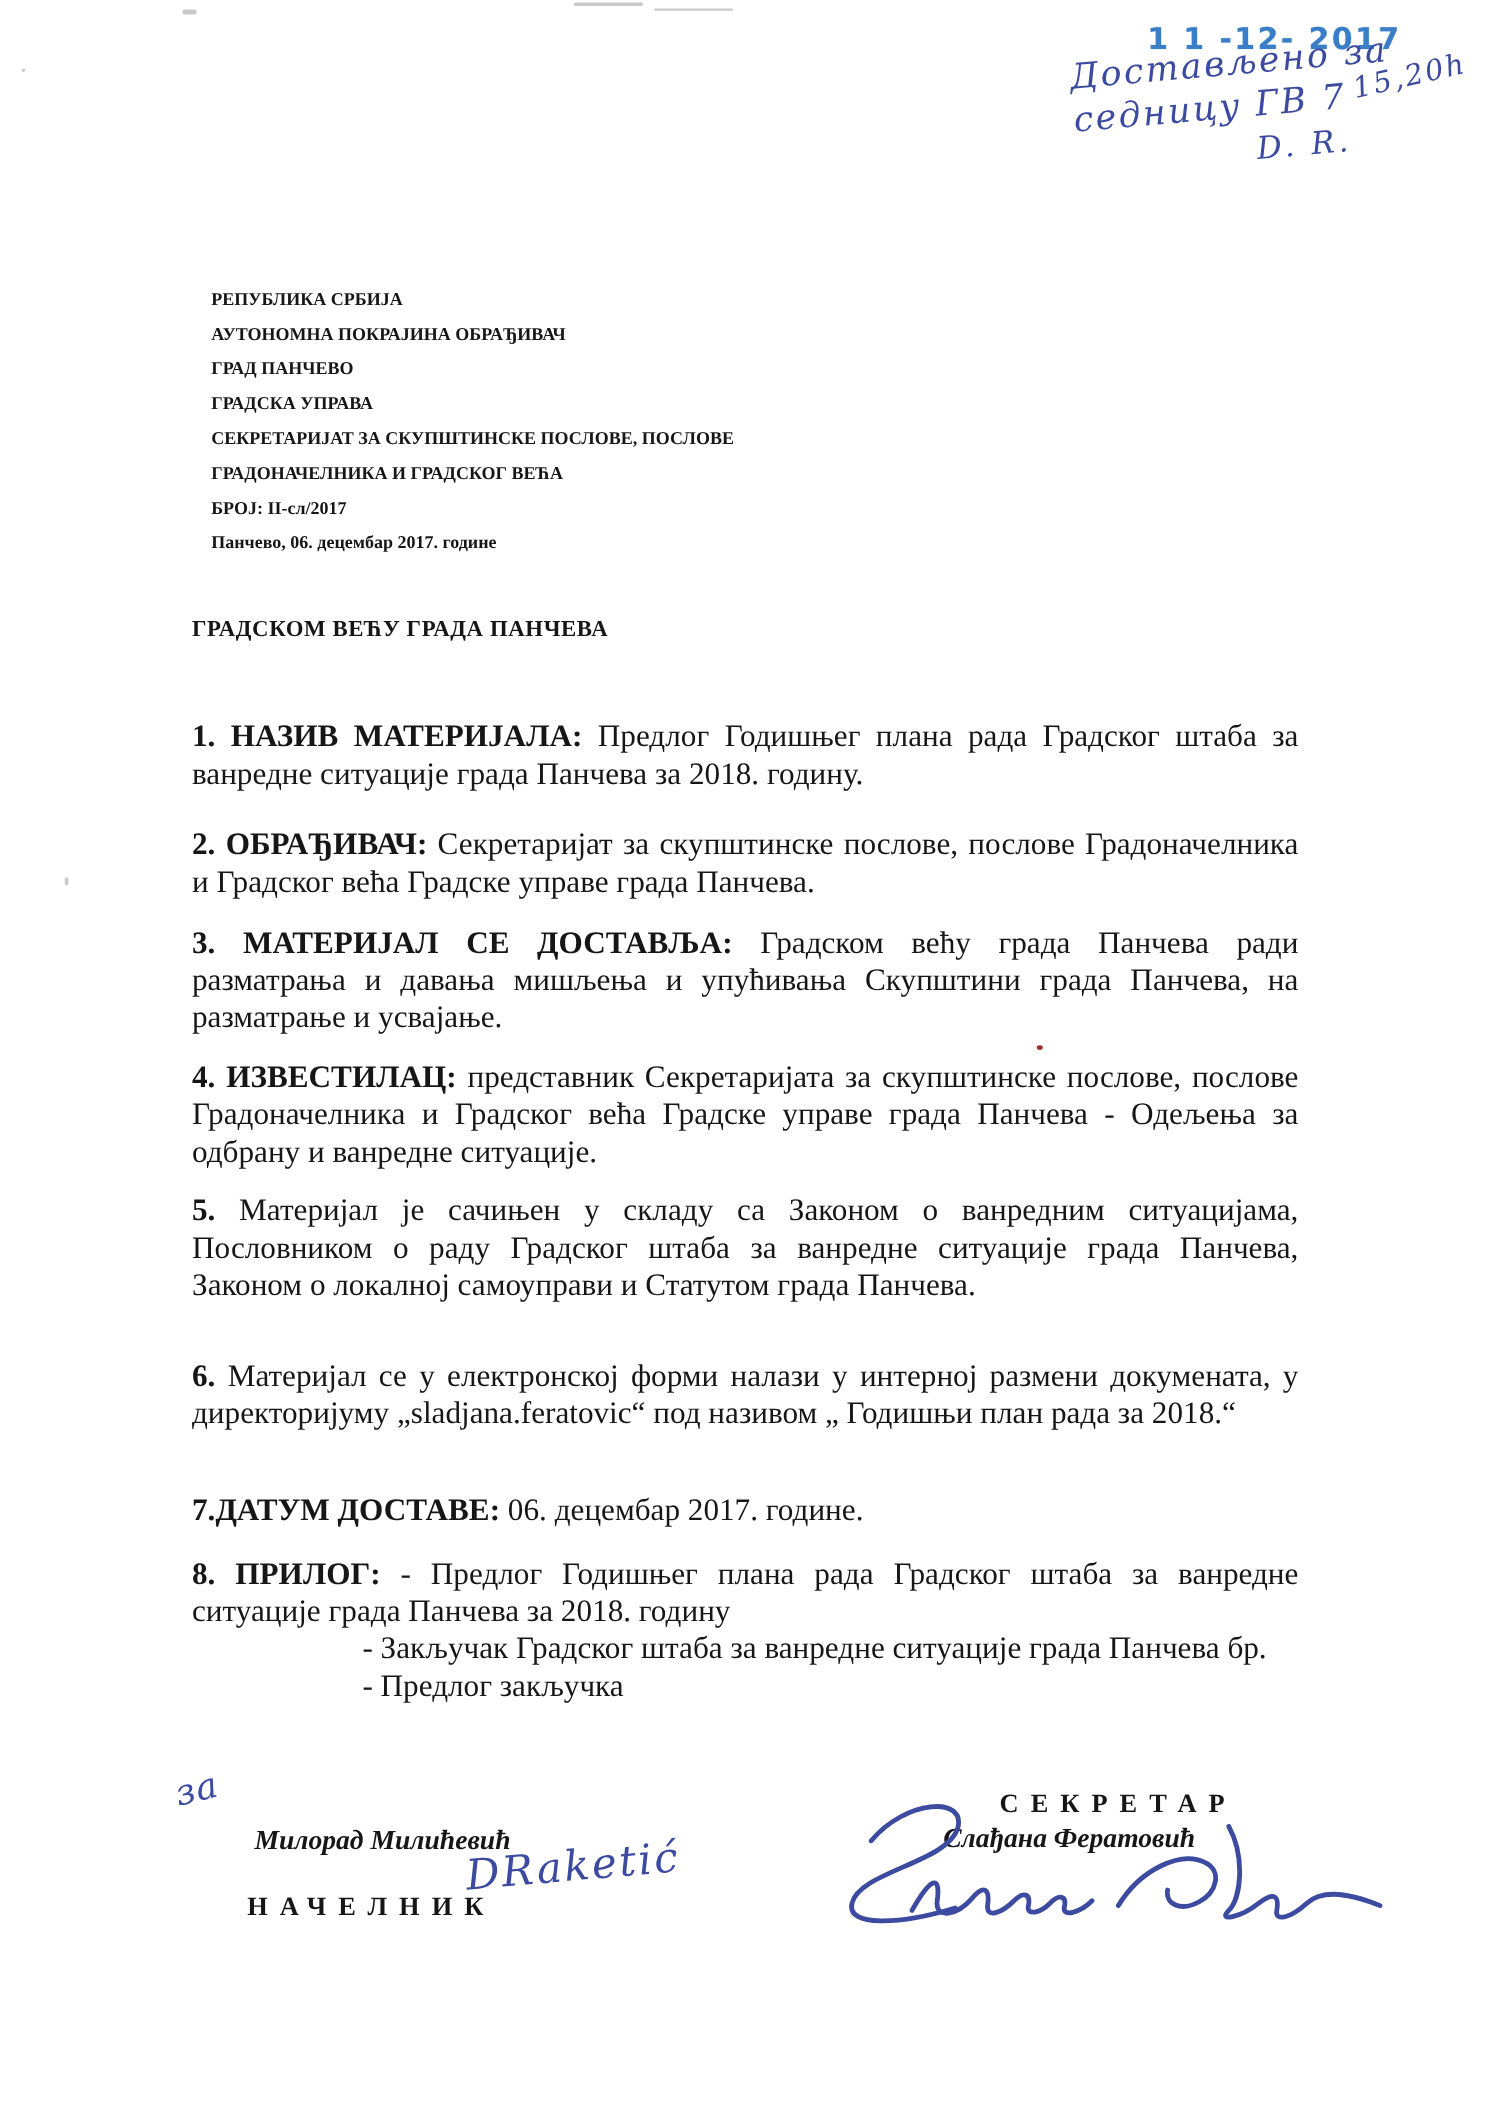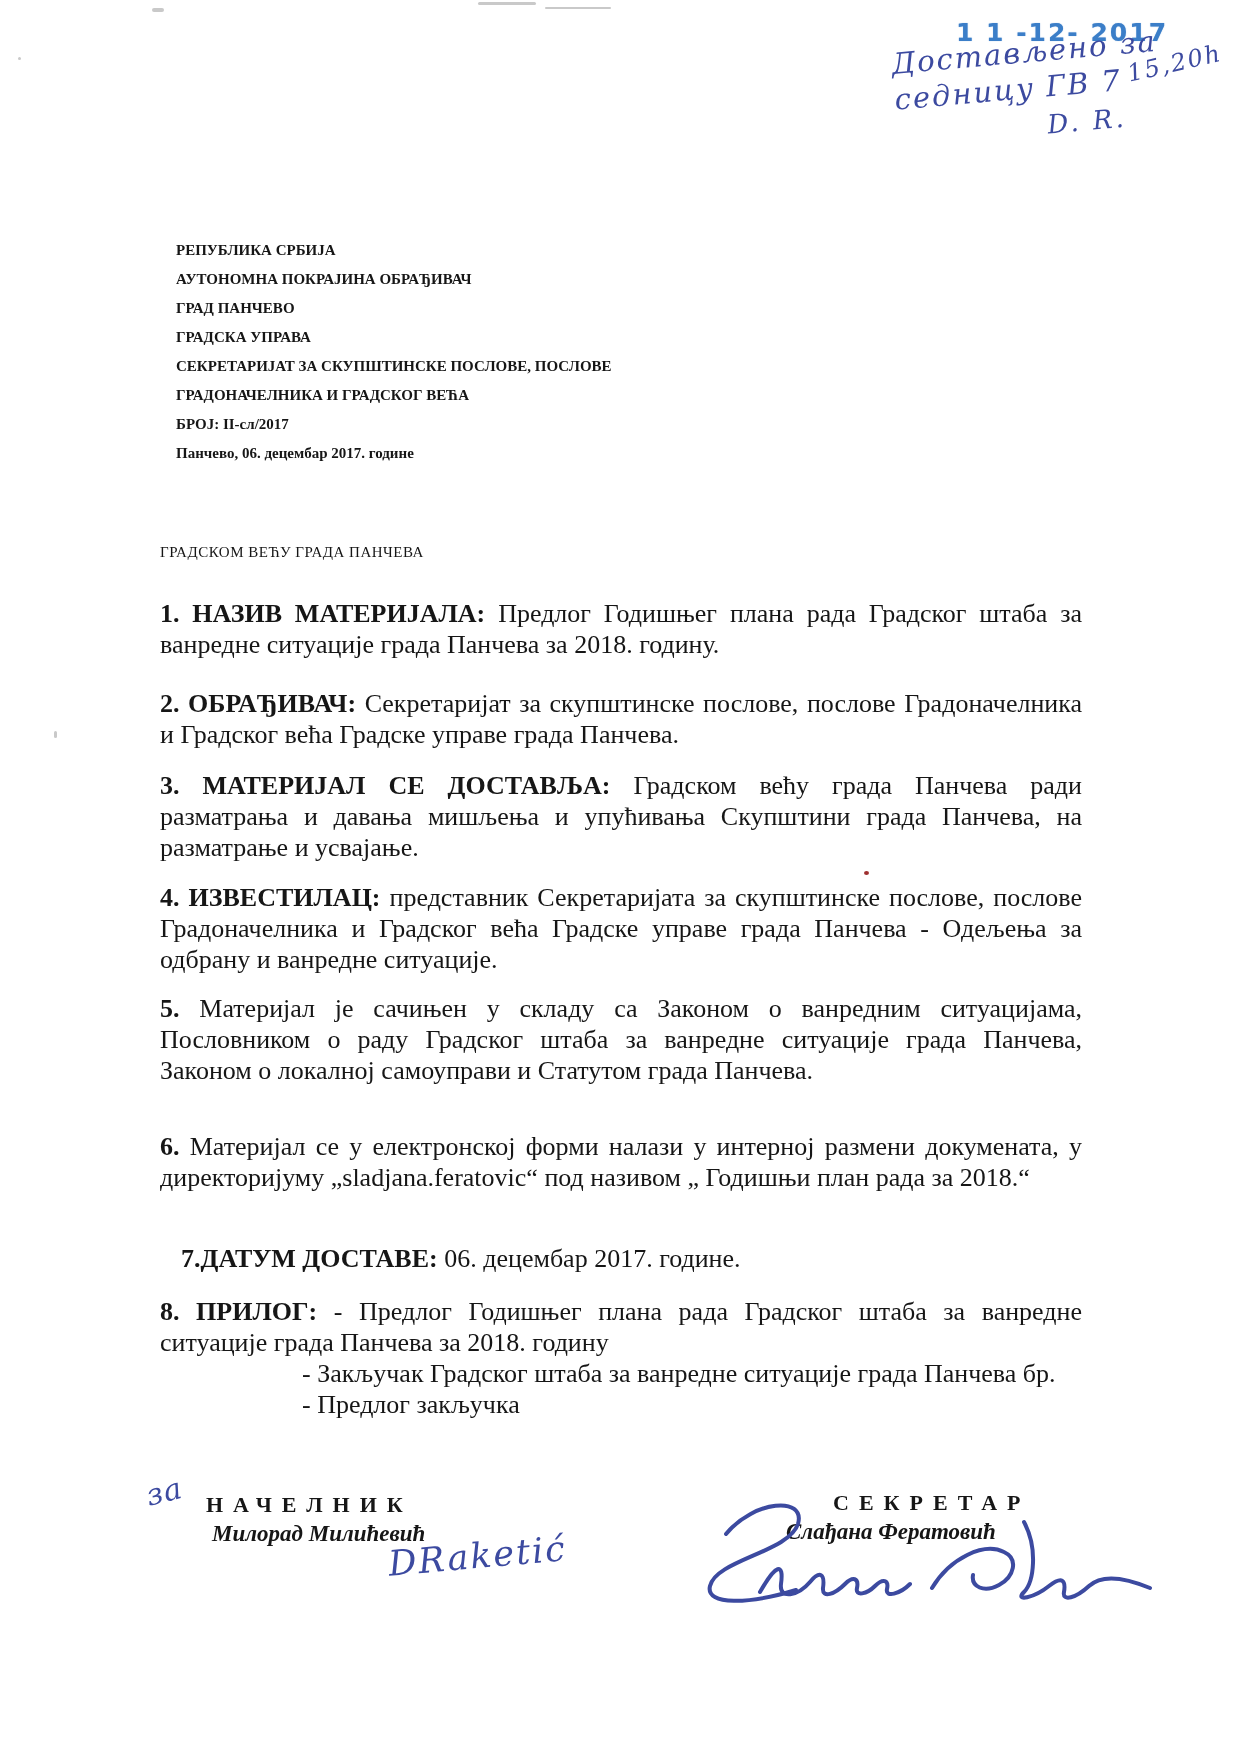--- a/index.html
+++ b/index.html
@@ -24,29 +24,29 @@
     transform:rotate(-5deg);transform-origin:left top;white-space:nowrap;
   }
   .hn-time{display:inline-block;font-size:24px;transform:translateY(-14px) rotate(-8deg);margin-left:6px;}
   .hn-initials{font-size:26px;margin-left:150px;letter-spacing:3px;}
   
   .header-block{
     position:absolute;left:176px;top:236px;
     font-weight:bold;font-size:15px;line-height:29px;white-space:nowrap;
   }
   .addressee{
-    position:absolute;left:160px;top:544px;
-    font-weight:normal;font-size:15px;letter-spacing:.5px;white-space:nowrap;
+    position:absolute;left:160px;top:514px;
+    font-weight:bold;font-size:19px;letter-spacing:.5px;white-space:nowrap;
   }
   
   .para{
     position:absolute;left:160px;width:922px;margin:0;
     font-size:26px;line-height:31px;text-align:justify;
   }
-  .para.left{text-align:left;margin-left:21px;}
+  .para.left{text-align:left;}
   .lbl{font-weight:bold;}
   .att{line-height:31px;white-space:nowrap;}
   .att.indent{padding-left:142px;}
   .red-dot{position:absolute;left:864px;top:871px;width:5px;height:4px;border-radius:50%;background:#9e2f2f;}
   
   .sig-title{position:absolute;font-weight:bold;font-size:22px;letter-spacing:10px;white-space:nowrap;}
   .sig-name{position:absolute;font-weight:bold;font-style:italic;font-size:23px;white-space:nowrap;}
   .hand-za{
     position:absolute;left:146px;top:1474px;font-size:30px;
     transform:rotate(-14deg);letter-spacing:1px;
@@ -128,21 +128,21 @@
   <div class="para" style="top:1296px;">
     <p class="para" style="position:static;margin:0;">
       <b class="lbl">8. ПРИЛОГ:</b>
       <span>- Предлог Годишњег плана рада Градског штаба за ванредне ситуације  града Панчева за 2018. годину</span>
     </p>
     <div class="att indent">- Закључак Градског штаба за ванредне ситуације града Панчева бр.</div>
     <div class="att indent">- Предлог закључка</div>
   </div>
 
   <div class="hand-za hand">за</div>
-  <div class="sig-title" style="left:206px;top:1492px;">НАЧЕЛНИК</div>
+  <div class="sig-title" style="left:206px;top:1576px;">НАЧЕЛНИК</div>
   <div class="sig-name" style="left:182px;top:1521px;margin-left:30px;">Милорад Милићевић</div>
   <div class="sig-hand-left hand">DRaketić</div>
 
   <div class="sig-title" style="left:833px;top:1490px;">СЕКРЕТАР</div>
   <div class="sig-name" style="left:786px;top:1519px;">Слађана Фератовић</div>
   <svg class="sig-svg" width="480" height="120" viewBox="0 0 480 120">
     <path d="M38,38 C66,4 118,0 110,28 C101,56 28,64 22,90 C17,110 62,108 108,94
              M72,96 C88,68 96,66 93,88 C91,104 110,100 122,86 C132,74 137,78 135,92
              C134,103 147,98 157,88 C165,80 171,82 169,92 C167,101 179,98 187,90
              C195,82 201,84 199,93 C197,102 212,98 222,88

